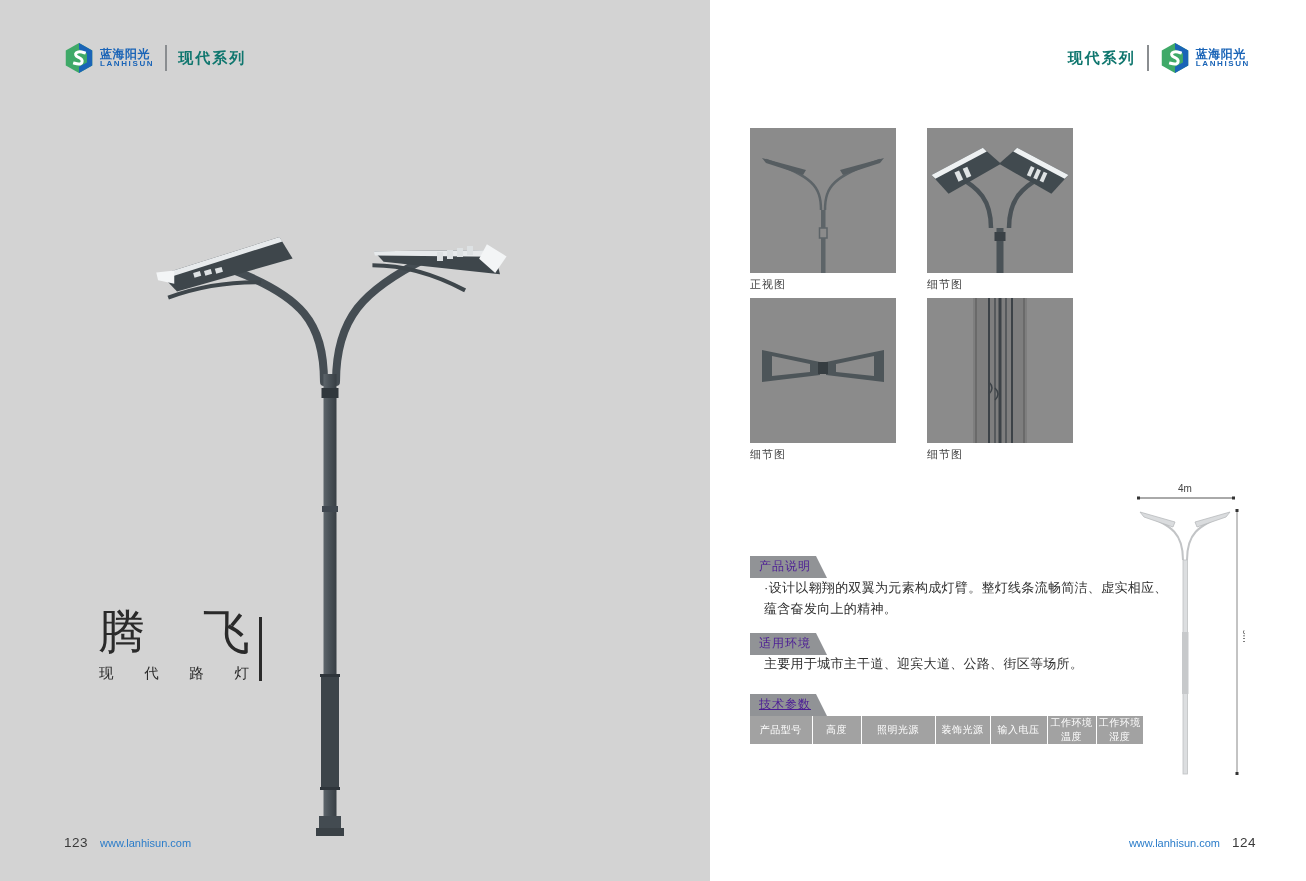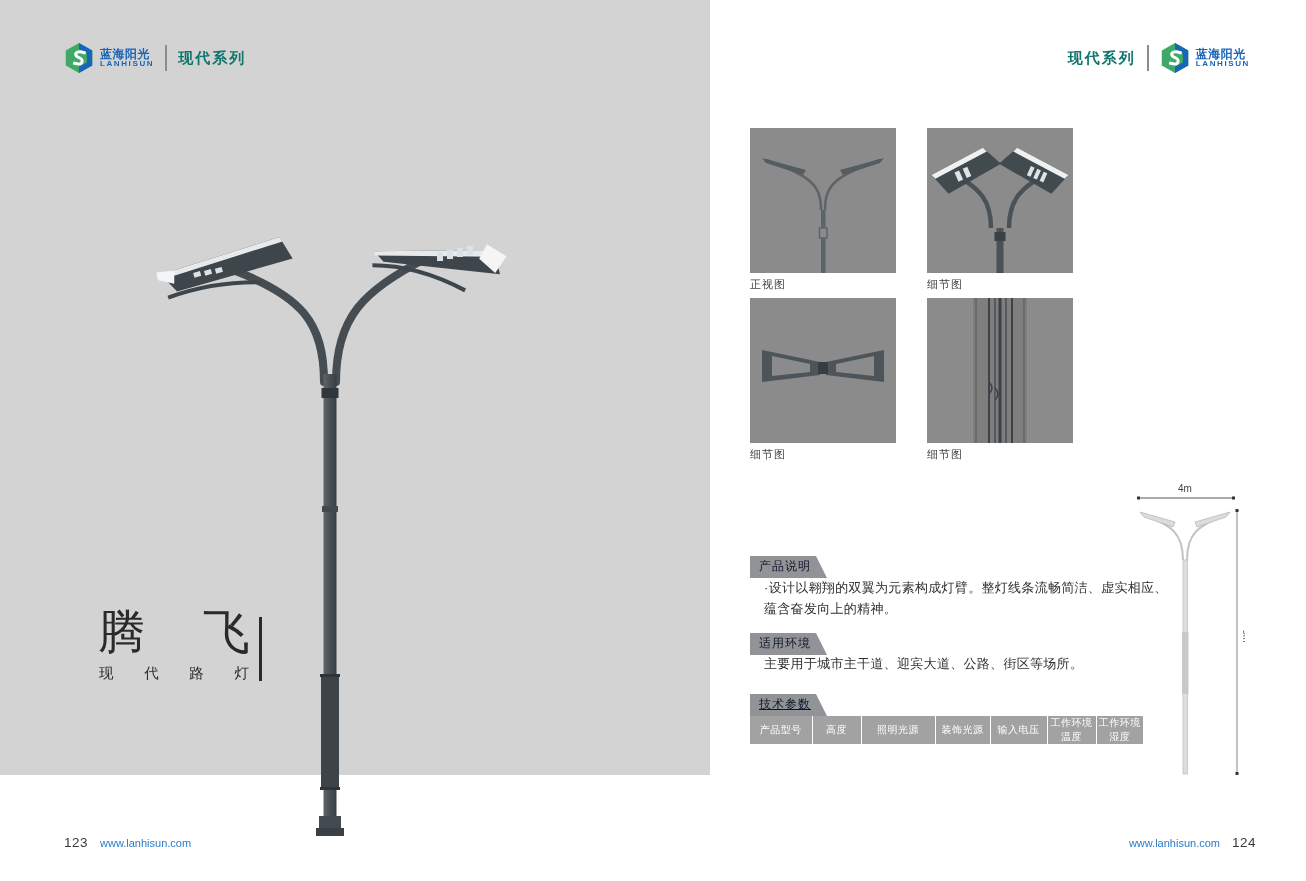--- a/index.html
+++ b/index.html
@@ -1,19 +1,19 @@
 <!DOCTYPE html>
 <html><head>
 <meta charset="utf-8">
 <style>
   * { margin:0; padding:0; box-sizing:border-box; }
   html,body { width:1306px; height:881px; }
   body { font-family:"Liberation Sans","DejaVu Sans",sans-serif; }
   .spread { position:relative; width:1306px; height:881px; overflow:hidden; background:#ffffff; }
-  .page { position:absolute; top:0; height:775px; }
+  .page { position:absolute; top:0; height:881px; }
   .page-left  { left:0; width:710px; background:#d3d3d3; }
   .page-right { left:710px; width:596px; background:#ffffff; }
 
   
   .brand-row { position:absolute; display:flex; align-items:center; }
   .brand-left  { left:64px; top:42px; }
   .brand-right { right:56px; top:42px; }
   .logo-mark { width:30px; height:32px; display:block; }
   .brand-text { display:flex; flex-direction:column; justify-content:center; margin-left:6px; line-height:1.05; }
   .brand-cn { font-size:12px; font-weight:bold; color:#1a64b7; letter-spacing:0.5px; }
@@ -44,21 +44,21 @@
   .photo-caption { position:absolute; font-size:11px; color:#3f3f3f; letter-spacing:1px; }
   .cap-1 { left:40px;  top:277px; }
   .cap-2 { left:217px; top:277px; }
   .cap-3 { left:40px;  top:447px; }
   .cap-4 { left:217px; top:447px; }
 
   
   .dim-figure { position:absolute; left:423px; top:482px; width:112px; height:302px; }
 
   
-  .section-badge { position:absolute; left:40px; display:inline-block; background:#919396; color:#0f172a;
+  .section-badge { position:absolute; left:40px; display:inline-block; background:#919396; color:#4c1d95;
                    font-size:12px; letter-spacing:1px; padding:2px 16px 3px 9px;
                    clip-path:polygon(0 0, calc(100% - 11px) 0, 100% 100%, 0 100%); }
   .badge-spec { top:556px; }
   .badge-env  { top:633px; }
   .badge-tech { top:694px;text-decoration:underline; }
   .section-body { position:absolute; left:54px; font-size:13px; color:#2f2f2f; line-height:21px;
                   letter-spacing:0.3px; }
   .body-spec { top:577px; width:406px; }
   .body-env  { top:653px; width:406px; }
 

